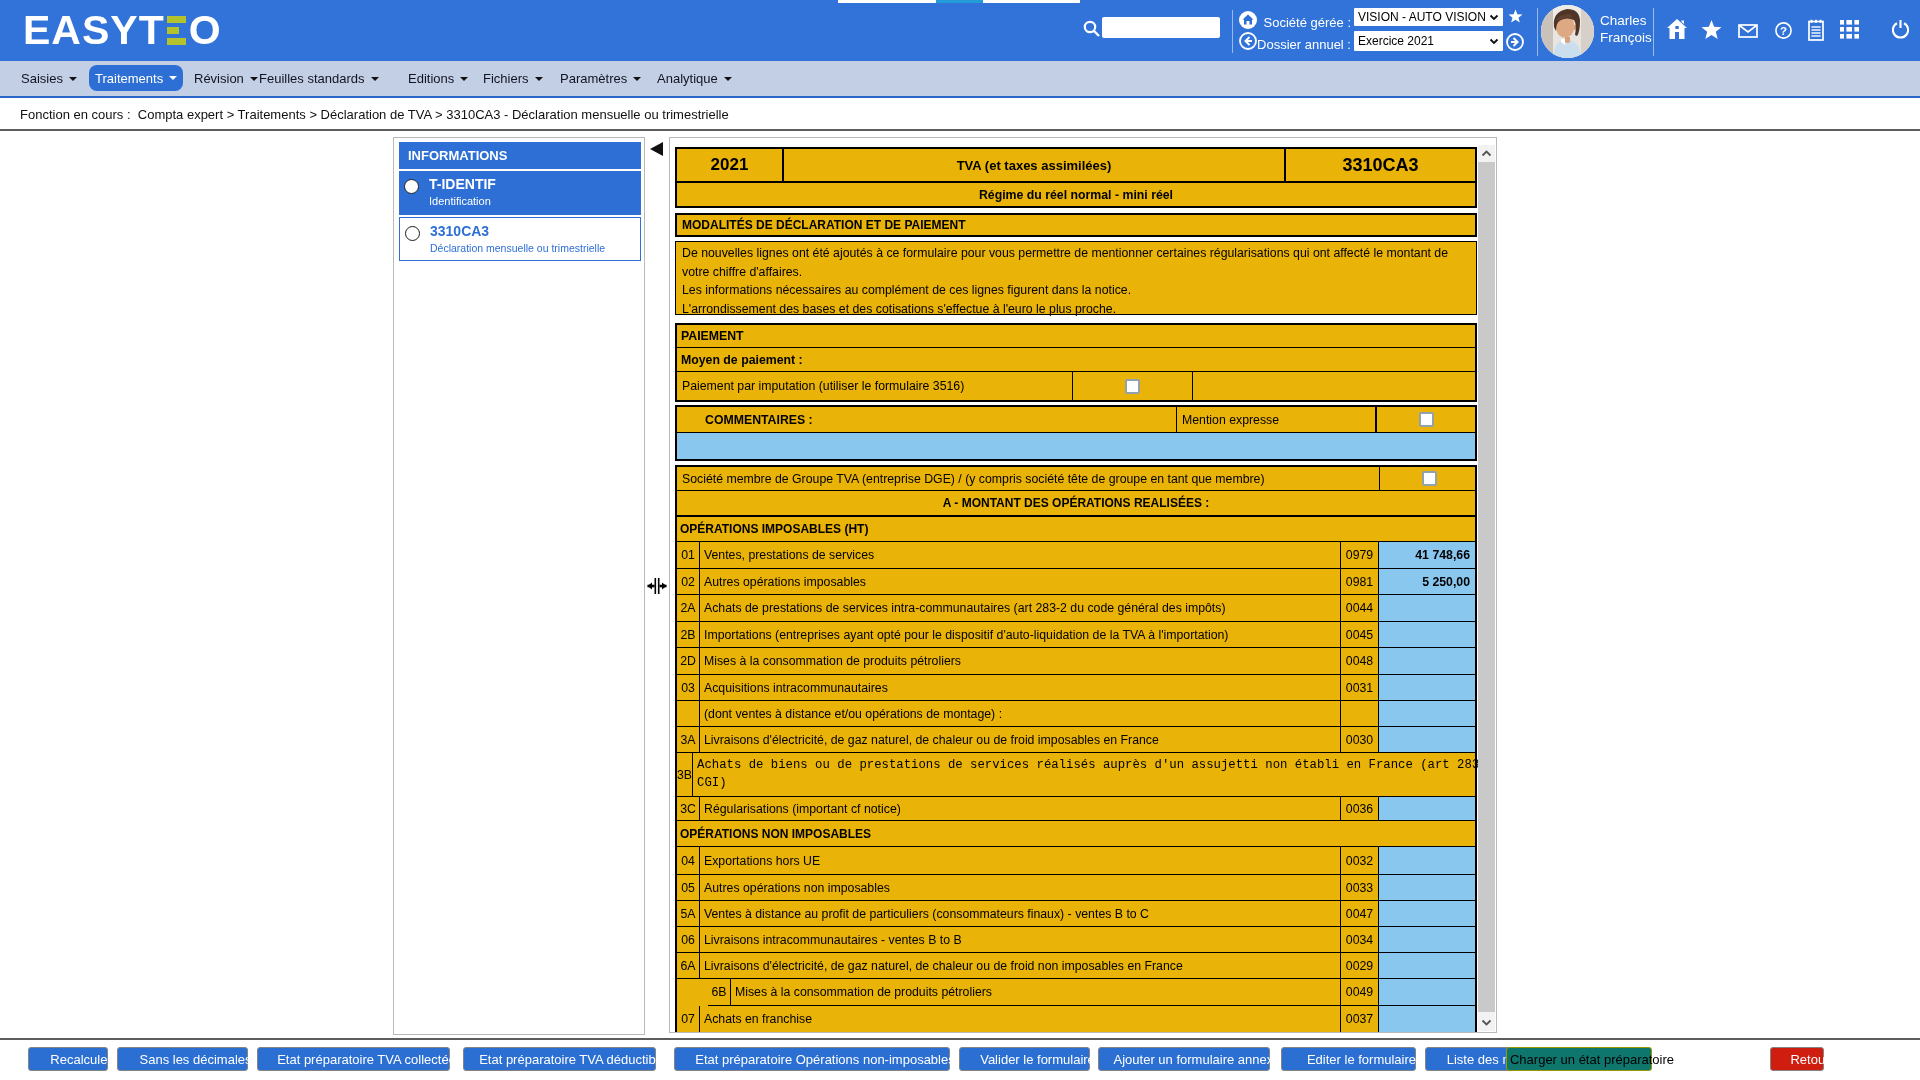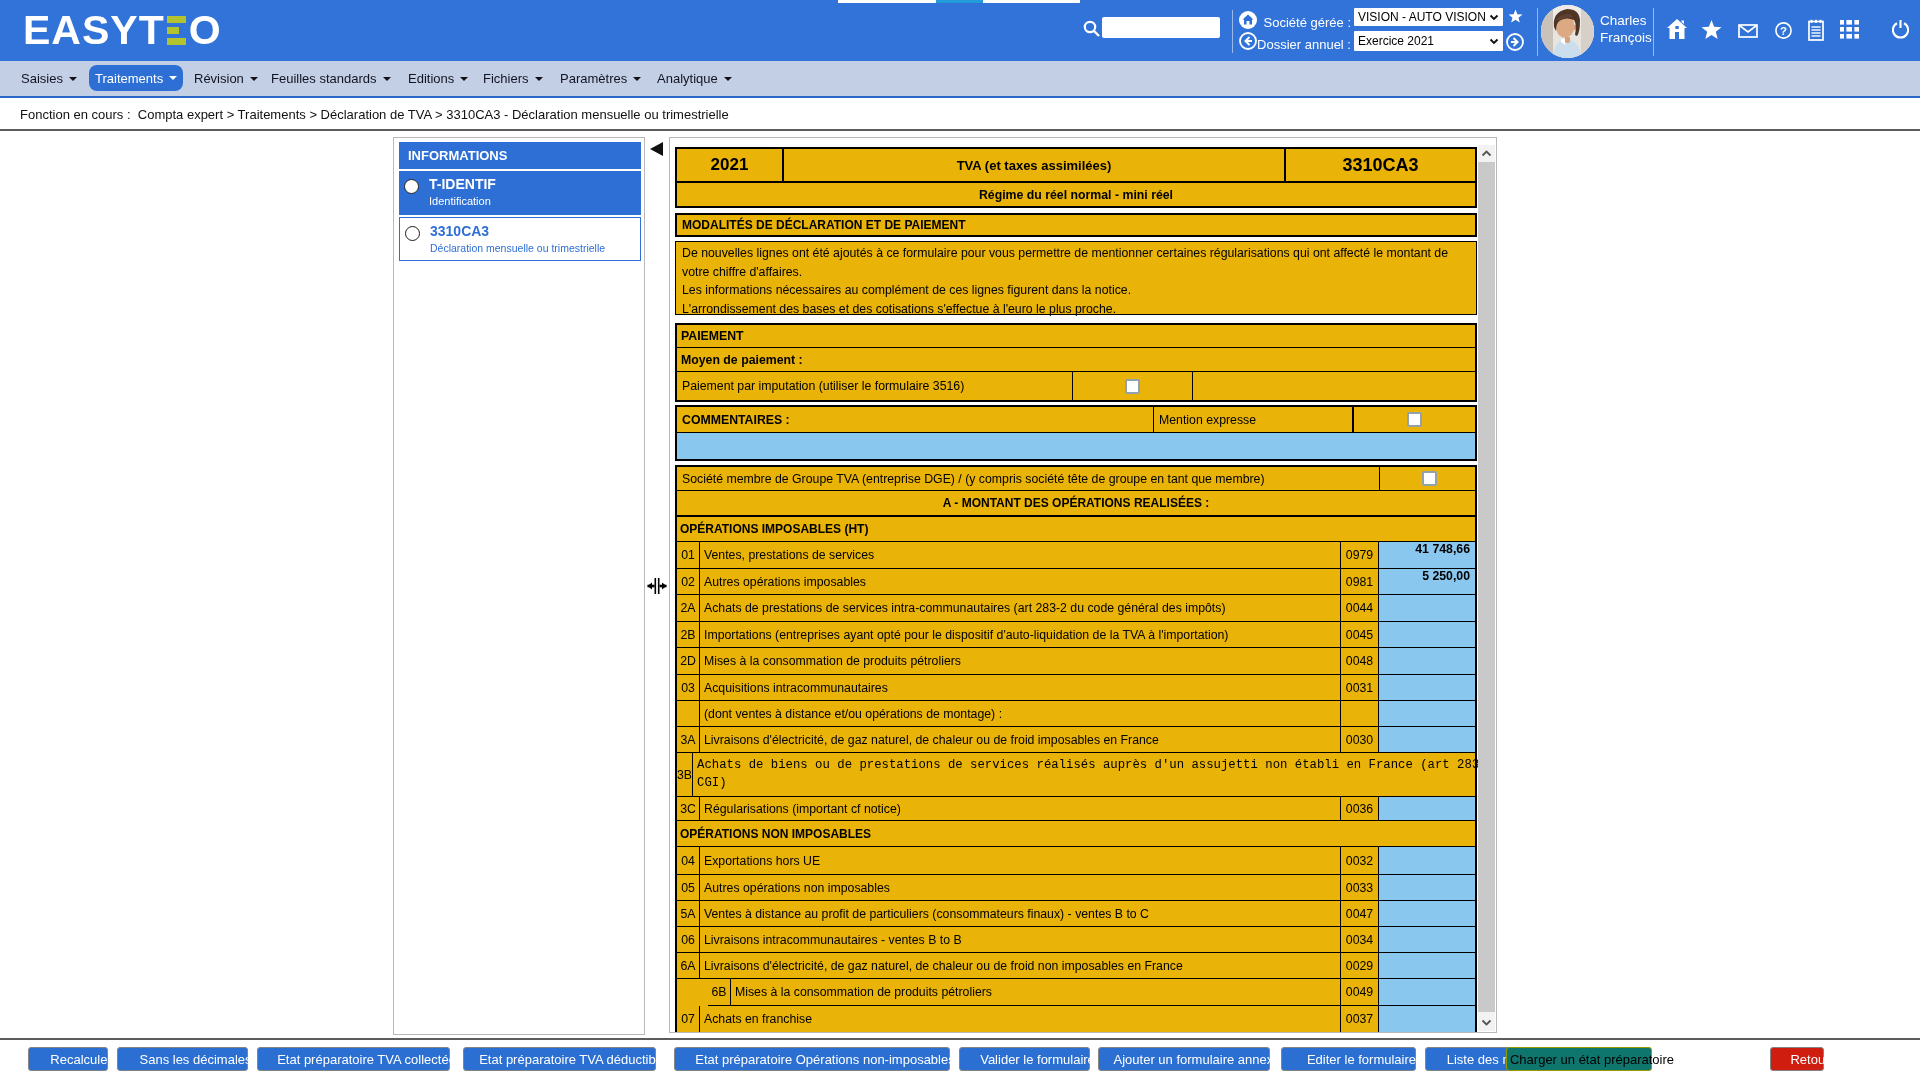--- a/index.html
+++ b/index.html
@@ -54,21 +54,21 @@
 
 
 .tbl{position:absolute;left:5px;width:802px;border:2px solid #000;background:#eab308;font-size:12.3px;color:#000;}
 .cbx{width:15px;height:15px;border:2px solid #93a1ad;border-radius:2px;background:#fff;}
 .fr{display:flex;border-bottom:1px solid #000;}
 .fr.hdr{font-weight:bold;align-items:center;padding-left:3px;font-size:12px;}
 .fr .lab{flex:1;display:flex;align-items:center;padding-left:3px;}
 .fr .c1{width:23px;border-right:1px solid #000;display:flex;align-items:center;justify-content:center;}
 .fr .c2{flex:1;border-right:1px solid #000;display:flex;align-items:center;padding-left:4px;}
 .fr .c3{width:38px;border-right:1px solid #000;display:flex;align-items:center;justify-content:center;}
-.fr .c4{width:96px;background:#8ac7ef;display:flex;justify-content:flex-end;padding-right:5px;}
+.fr .c4{width:96px;background:#8ac7ef;display:flex;align-items:center;justify-content:flex-end;padding-right:5px;}
 
 
 #vsb{position:absolute;right:1px;top:7px;width:17px;height:886px;background:#f2f2f2;}
 #vsb .btn{position:absolute;left:0;width:17px;height:17px;background:#f2f2f2;color:#505050;font-size:13px;text-align:center;line-height:17px;}
 #vsb .thumb{position:absolute;left:0;top:17px;width:17px;height:850px;background:#c9c9c9;}
 
 
 #botline{position:absolute;left:0;top:1038px;width:1920px;height:2px;background:#5c5c5c;}
 #botbar{position:absolute;left:0;top:1041px;width:1920px;height:39px;background:#fff;}
 .bbtn{position:absolute;top:6px;height:24px;background:#2b6fd3;color:#fff;font-size:13px;border:1px solid #848484;border-radius:3px;display:flex;align-items:center;justify-content:center;white-space:nowrap;font-family:"Liberation Sans",sans-serif;padding-left:26px;}
@@ -181,21 +181,21 @@
   <svg class="wicon" style="left:1892px;top:20px;" width="17" height="19" viewBox="0 0 17 19">
       <path d="M5 3.2 A 7.6 7.6 0 1 0 12 3.2" fill="none" stroke="#fff" stroke-width="2.1"></path>
       <line x1="8.5" y1="0" x2="8.5" y2="8" stroke="#fff" stroke-width="2.1"></line>
     </svg>
 </div>
 
 <div id="menubar">
   <div class="mi" style="left:21px;">Saisies<span class="ar"></span></div>
   <div class="mi act" style="left:89px;">Traitements<span class="ar"></span></div>
   <div class="mi" style="left:194px;">Révision<span class="ar"></span></div>
-  <div class="mi" style="left:271px;">Feuilles standards<span class="ar"></span></div>
+  <div class="mi" style="left:259px;">Feuilles standards<span class="ar"></span></div>
   <div class="mi" style="left:408px;">Editions<span class="ar"></span></div>
   <div class="mi" style="left:483px;">Fichiers<span class="ar"></span></div>
   <div class="mi" style="left:560px;">Paramètres<span class="ar"></span></div>
   <div class="mi" style="left:657px;">Analytique<span class="ar"></span></div>
 </div>
 
 <div id="crumb">
     <span style="margin-left:20px;">Fonction en cours :&nbsp; Compta expert &gt; Traitements &gt; Déclaration de TVA &gt; 3310CA3 - Déclaration mensuelle ou trimestrielle</span>
   </div>
 <div id="crumbline"></div>
@@ -254,21 +254,21 @@
     <div style="height:28px;display:flex;">
       <div style="width:396px;border-right:1px solid #000;display:flex;align-items:center;padding-left:5px;">Paiement par imputation (utiliser le formulaire 3516)</div>
       <div style="width:120px;border-right:1px solid #000;display:flex;align-items:center;justify-content:center;">
           <span class="cbx"></span>
         </div>
       <div style="flex:1;"></div>
     </div>
   </div>
 
   <div class="tbl" style="top:267px;height:56px;">
-    <div style="height:26px;border-bottom:1px solid #000;display:flex;">
+    <div style="height:26px;border-bottom:1px solid #000;display:flex;padding-left:23px;">
       <div style="width:477px;border-right:1px solid #000;display:flex;align-items:center;padding-left:5px;font-weight:bold;">COMMENTAIRES :</div>
       <div style="width:200px;border-right:2px solid #000;display:flex;align-items:center;padding-left:5px;">Mention expresse</div>
       <div style="flex:1;display:flex;align-items:center;justify-content:center;">
           <span class="cbx"></span>
         </div>
     </div>
     <div style="height:26px;background:#8ac7ef;"></div>
   </div>
 
   <div class="tbl" style="top:327px;height:582px;">

